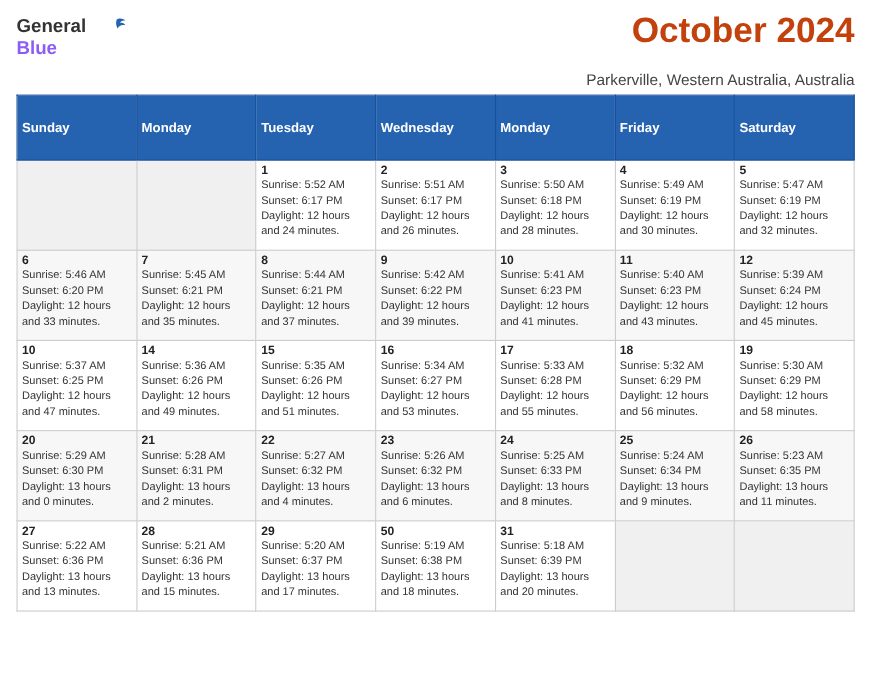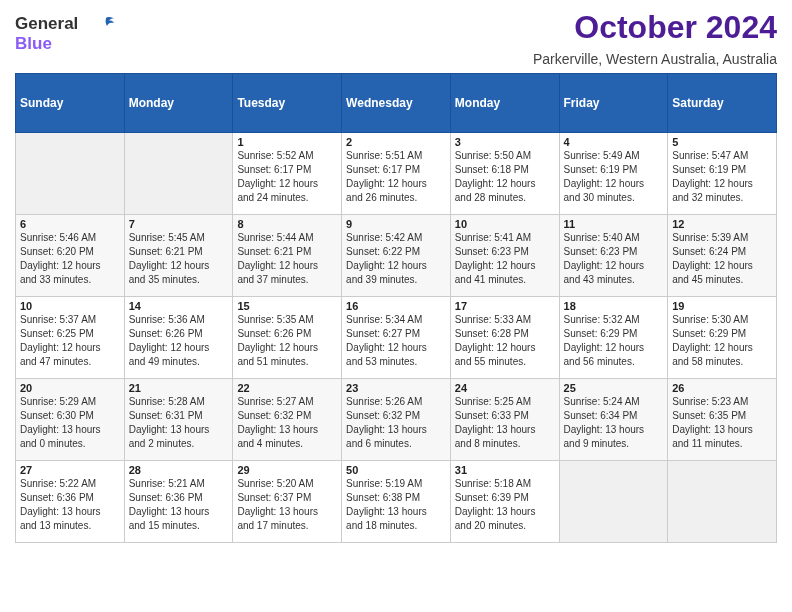--- a/index.html
+++ b/index.html
@@ -27,27 +27,27 @@
       display: flex;
       align-items: center;
       gap: 18px;
     }
     .title-area {
       text-align: right;
     }
     .month-title {
       font-size: 32px;
       font-weight: bold;
-      color: #4c1d95;
+      color: #c2410c;
       line-height: 1.1;
     }
     .location-title {
       font-size: 14px;
       color: #444;
-      margin-top: 6px;
+      margin-top: 19px;
     }
     .calendar {
       width: 100%;
       border-collapse: collapse;
       border: 1px solid #ccc;
     }
     .calendar th {
       background: #2563b0;
       color: #fff;
       font-size: 12px;

